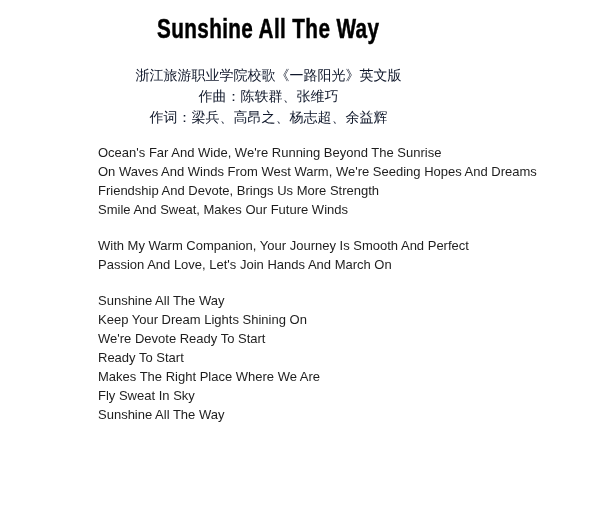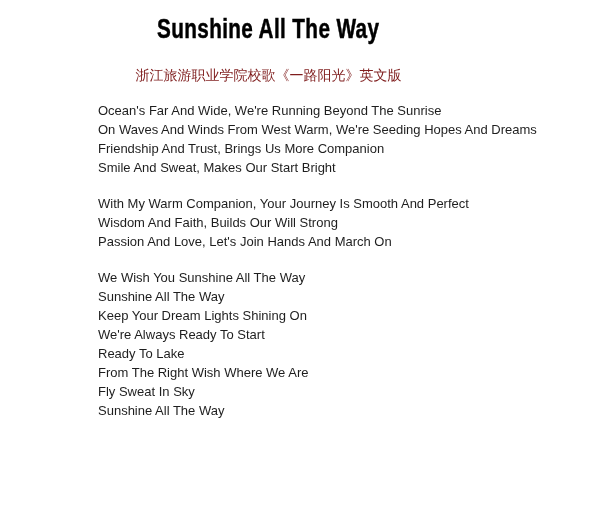--- a/index.html
+++ b/index.html
@@ -30,21 +30,21 @@
     transform: scaleX(0.74);
     transform-origin: 50% 50%;
     -webkit-text-stroke: 0.5px #000;
     letter-spacing: 0.5px;
   }
   .meta {
     margin-top: 21px;
     text-align: center;
     font-size: 14px;
     line-height: 21px;
-    color: #7f1d1d;
+    color: #0f172a;
   }
   .meta-line {
     white-space: nowrap;
   }
   .lyrics {
     margin: 15px 0 8px 98px;
     font-size: 13px;
     line-height: 19px;
     color: #1e1e1e;
   }
@@ -59,42 +59,42 @@
 <body>
 
 <div class="page">
 
   <h1 class="title">
     <span class="title-text">Sunshine All The Way</span>
   </h1>
 
   <div class="meta">
     <div class="meta-line">浙江旅游职业学院校歌《一路阳光》英文版</div>
+    <div class="meta-line">作曲：陈轶群、张维巧</div>
+    <div class="meta-line">作词：梁兵、高昂之、杨志超、余益辉</div>
   </div>
 
   <div class="lyrics">
 
     <div class="stanza">
       <div class="lyric-line">Ocean's Far And Wide, We're Running Beyond The Sunrise</div>
       <div class="lyric-line">On Waves And Winds From West Warm, We're Seeding Hopes And Dreams</div>
-      <div class="lyric-line">Friendship And Trust, Brings Us More Companion</div>
-      <div class="lyric-line">Smile And Sweat, Makes Our Start Bright</div>
+      <div class="lyric-line">Friendship And Devote, Brings Us More Strength</div>
+      <div class="lyric-line">Smile And Sweat, Makes Our Future Winds</div>
     </div>
 
     <div class="stanza">
       <div class="lyric-line">With My Warm Companion, Your Journey Is Smooth And Perfect</div>
-      <div class="lyric-line">Wisdom And Faith, Builds Our Will Strong</div>
       <div class="lyric-line">Passion And Love, Let's Join Hands And March On</div>
     </div>
 
     <div class="stanza">
-      <div class="lyric-line">We Wish You Sunshine All The Way</div>
       <div class="lyric-line">Sunshine All The Way</div>
       <div class="lyric-line">Keep Your Dream Lights Shining On</div>
-      <div class="lyric-line">We're Always Ready To Start</div>
-      <div class="lyric-line">Ready To Lake</div>
-      <div class="lyric-line">From The Right Wish Where We Are</div>
+      <div class="lyric-line">We're Devote Ready To Start</div>
+      <div class="lyric-line">Ready To Start</div>
+      <div class="lyric-line">Makes The Right Place Where We Are</div>
       <div class="lyric-line">Fly Sweat In Sky</div>
       <div class="lyric-line">Sunshine All The Way</div>
     </div>
 
   </div>
 </div>
 
 </body></html>

